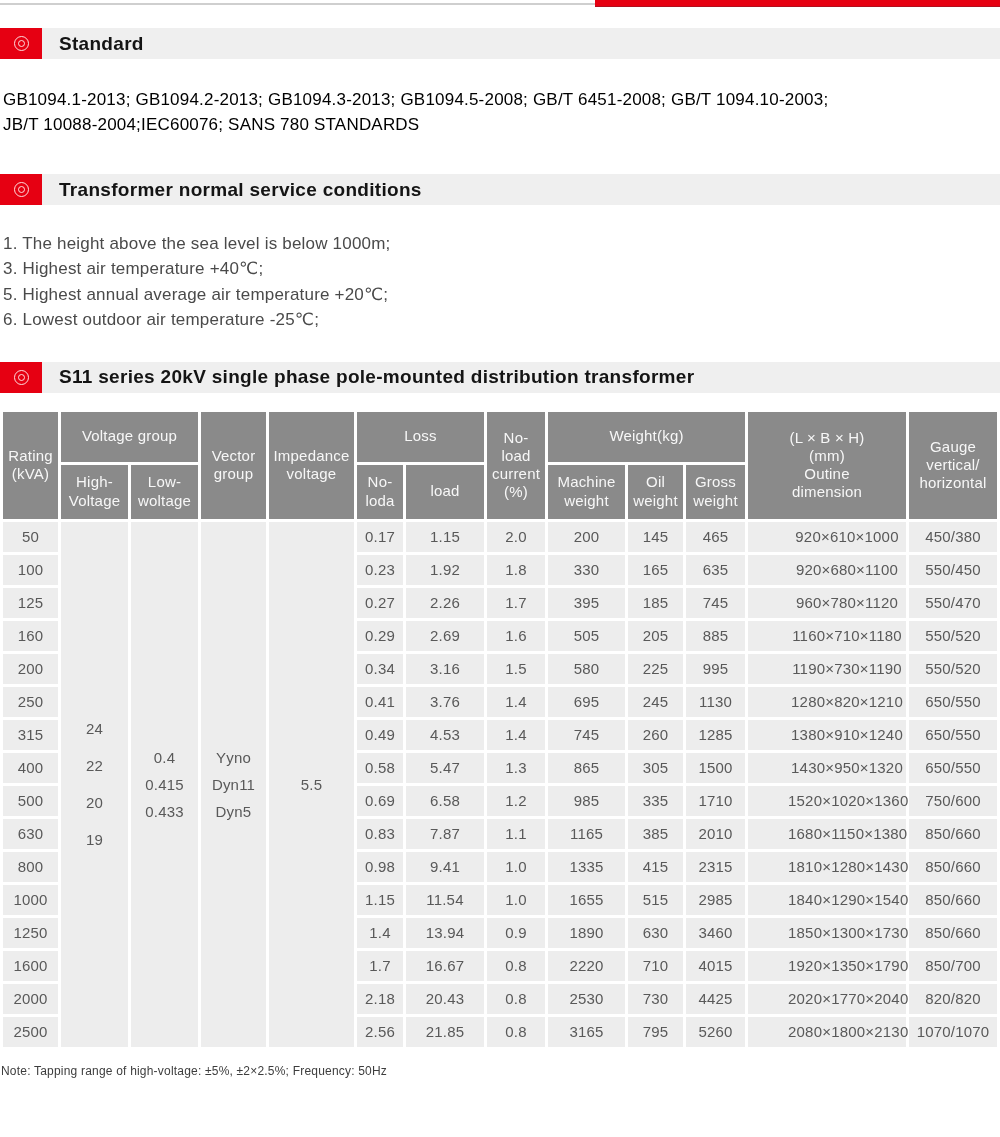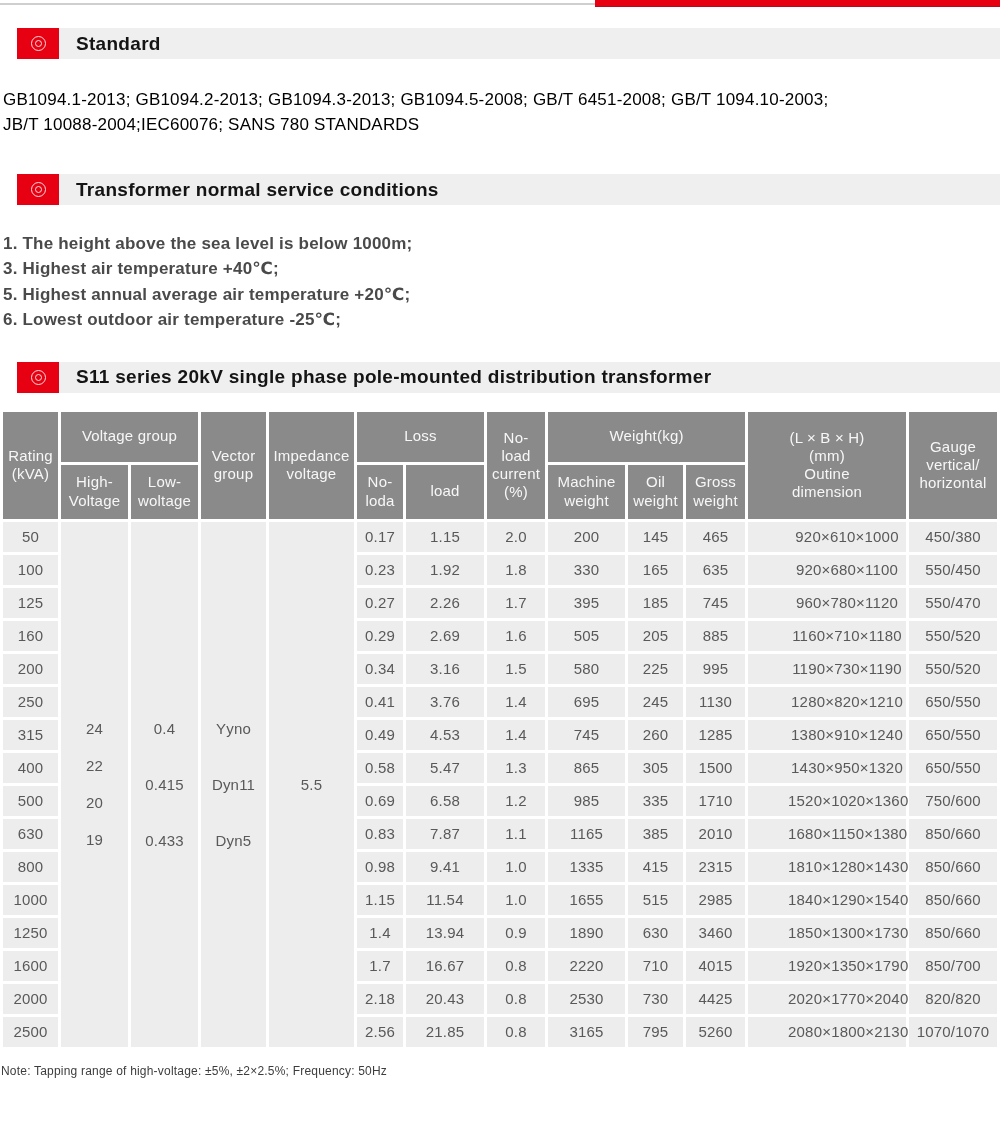--- a/index.html
+++ b/index.html
@@ -9,21 +9,21 @@
     font-family:"Liberation Sans","DejaVu Sans",sans-serif;
     color:#404040; overflow:hidden;
   }
 
   
   .topbar { display:flex; align-items:flex-start; height:8px; }
   .topbar-gray { width:595px; height:2px; margin-top:3px; background:#cfcfcf; }
   .topbar-red  { width:405px; height:7px; background:#e60012; border-bottom:1px solid #b20e1e; }
 
   
-  .sec-header { display:flex; align-items:stretch; height:31px; margin:0 0 0 17px; }
+  .sec-header { display:flex; align-items:stretch; height:31px; margin:0 0 0 0; }
   .sec-badge {
     width:42px; background:#e60012; flex:0 0 42px;
     display:flex; align-items:center; justify-content:center;
   }
   .ring-outer {
     width:15px; height:15px; border:1.6px solid rgba(255,235,235,.92); border-radius:50%;
     display:flex; align-items:center; justify-content:center;
   }
   .ring-inner {
     width:7px; height:7px; border:1.6px solid rgba(255,235,235,.92); border-radius:50%;
@@ -31,21 +31,21 @@
   }
   .sec-band { flex:1; background:#efefef; display:flex; align-items:center; }
   .sec-band h2 {
     font-size:19px; font-weight:bold; color:#141414; letter-spacing:.3px; padding-left:17px;
   }
 
   
   .standards { margin:28px 0 0 3px; font-size:17px; line-height:25px; color:#000000; letter-spacing:.2px; }
   .hdr2 { margin-top:37px; }
   .conditions { margin:26px 0 0 3px; list-style:none; }
-  .conditions li { font-size:17px; line-height:25.4px; color:#4a4a4a; letter-spacing:.2px;font-weight:bold; }
+  .conditions li { font-size:17px; line-height:25.4px; color:#4a4a4a; letter-spacing:.2px; }
   .hdr3 { margin-top:29px; }
 
   
   table.spec {
     width:1000px; margin-top:16px; table-layout:fixed;
     border-collapse:separate; border-spacing:3px;
   }
   table.spec th {
     background:#8a8a8a; color:#f7f7f7; font-weight:normal;
     font-size:15px; line-height:1.22; text-align:center; vertical-align:middle;
@@ -55,21 +55,21 @@
   table.spec thead tr:last-child  th { height:54px; }
   table.spec td {
     background:#ededed; color:#595959; font-size:15px; text-align:center;
     vertical-align:middle; height:30px; letter-spacing:.2px;
   }
   td.dim-col { letter-spacing:.4px;padding-left:40px; }
   td.merged { vertical-align:middle; }
   .stack { display:flex; flex-direction:column; align-items:center; justify-content:center; }
   .stack span { display:block; }
   .gap20 span + span { margin-top:20px; }
-  .gap22 span + span { margin-top:39px; }
+  .gap22 span + span { margin-top:10px; }
 
   
   .note { margin:14px 0 0 1px; font-size:12px; color:#3d3d3d; letter-spacing:.2px; }
 </style>
 </head>
 <body>
 
 <div class="topbar">
   <div class="topbar-gray"></div>
   <div class="topbar-red"></div>

